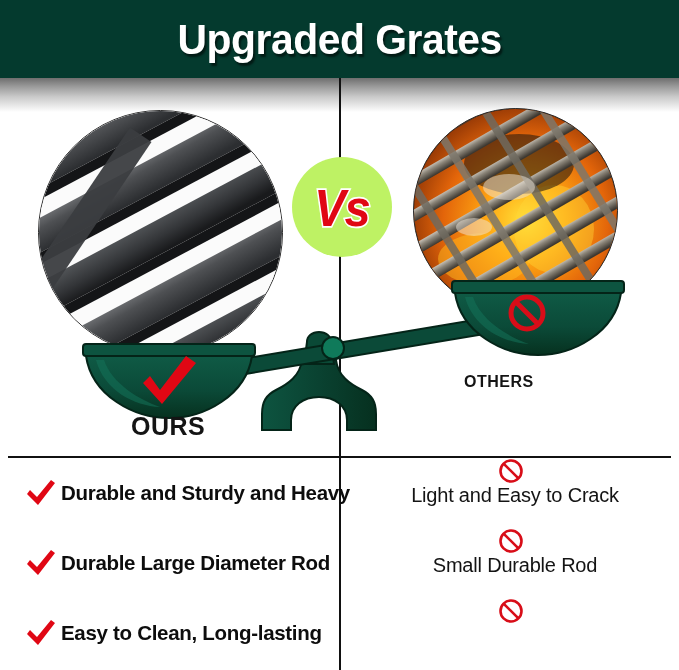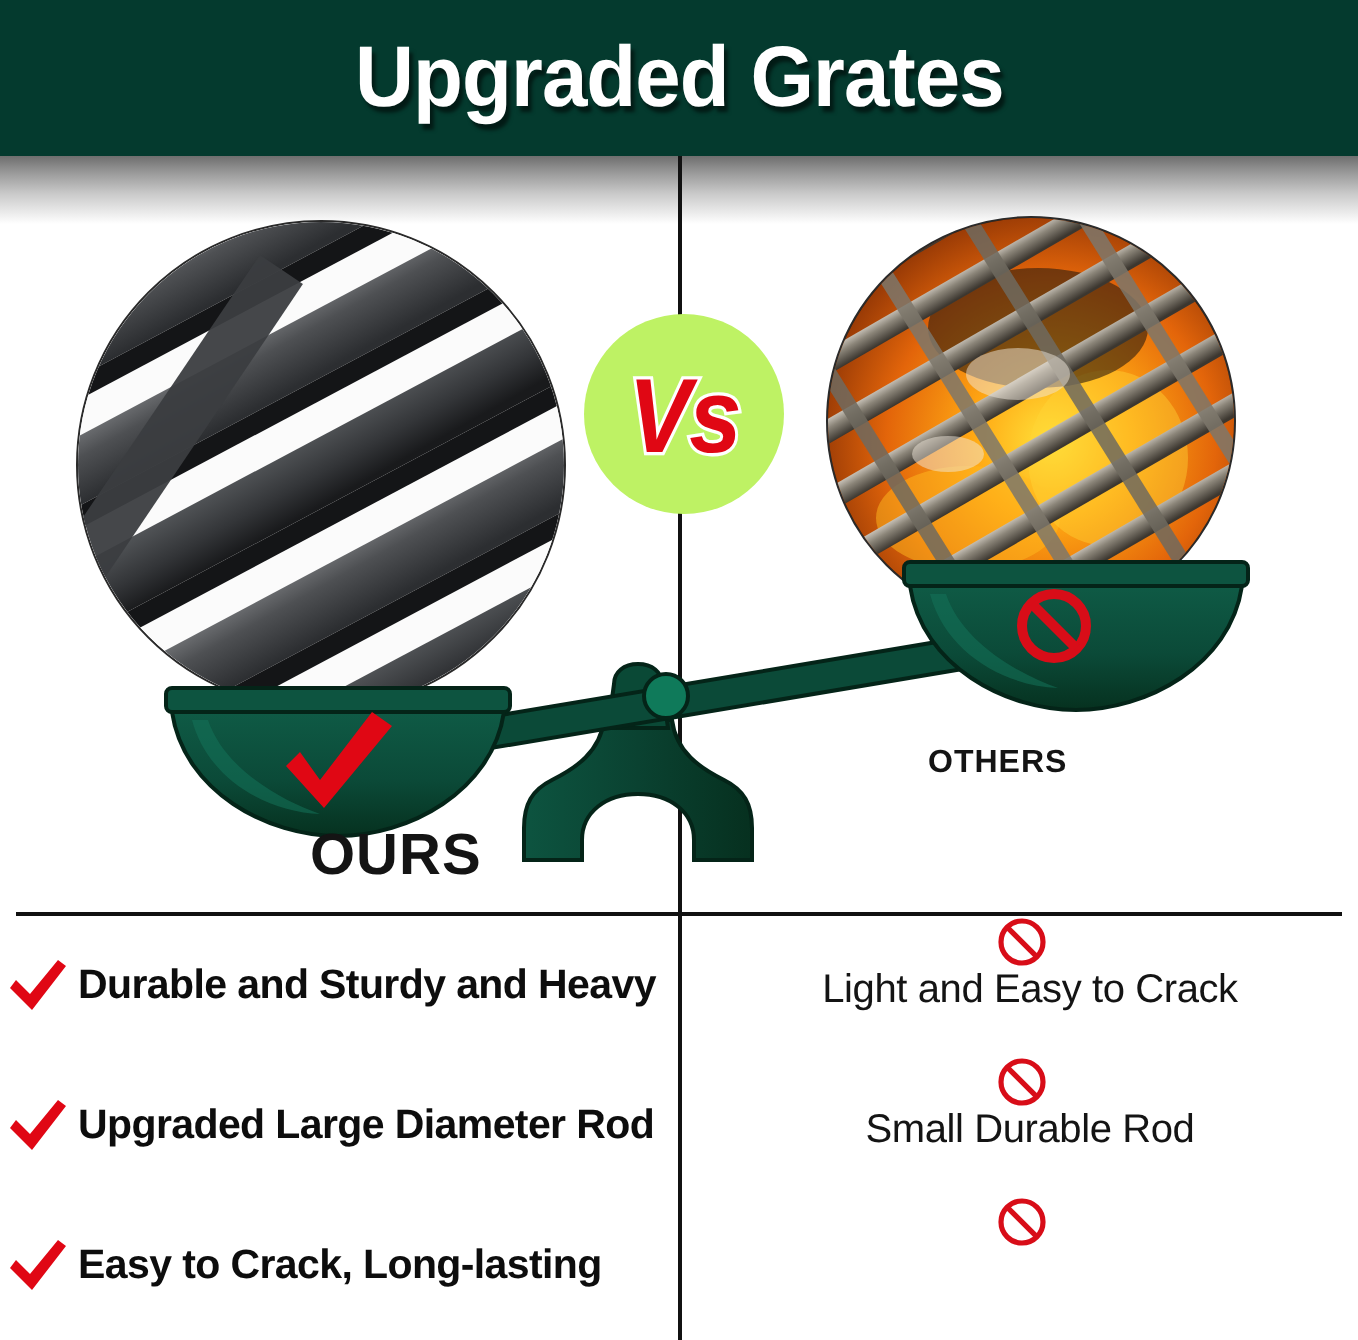--- a/index.html
+++ b/index.html
@@ -121,22 +121,21 @@
   .scale-label {
     position: absolute;
     font-family: "Liberation Sans", sans-serif;
     font-weight: bold;
     color: #141414;
     letter-spacing: 0.5px;
   }
   #label-ours {
     left: 131px;
     top: 412px;
-    font-size: 29px;
-    margin-left: 24px;
+    font-size: 25px;
   }
   #label-others {
     left: 464px;
     top: 373px;
     font-size: 16px;
   }
 
   
   #table-top-rule {
     position: absolute;
@@ -160,21 +159,21 @@
     align-items: center;
   }
   .cell {
     display: flex;
     align-items: center;
     height: 100%;
     box-sizing: border-box;
   }
   .cell-ours {
     width: 339px;
-    padding-left: 4px;
+    padding-left: 26px;
   }
   .cell-others {
     width: 340px;
     padding-left: 12px;
     flex-direction: column;
   }
   .icon-check, .icon-ban {
     flex: 0 0 auto;
     display: block;
   }
@@ -370,37 +369,37 @@
         </svg>
         <span class="text-others">Light and Easy to Crack</span>
       </div>
     </div>
 
     <div class="row">
       <div class="cell cell-ours">
         <svg class="icon-check" viewBox="0 0 30 28">
           <path d="M 1 15 L 4 11 L 11 18 L 25 1 L 29 4 L 12 26 Z" fill="#e00714"></path>
         </svg>
-        <span class="text-ours">Upgraded Large Diameter Rod</span>
+        <span class="text-ours">Durable Large Diameter Rod</span>
       </div>
       <div class="cell cell-others">
         <svg class="icon-ban" viewBox="0 0 26 26">
           <circle cx="13" cy="13" r="10.5" fill="none" stroke="#d80d18" stroke-width="2.6"></circle>
           <line x1="5.8" y1="5.8" x2="20.2" y2="20.2" stroke="#d80d18" stroke-width="2.6"></line>
         </svg>
         <span class="text-others">Small Durable Rod</span>
       </div>
     </div>
 
     <div class="row">
       <div class="cell cell-ours">
         <svg class="icon-check" viewBox="0 0 30 28">
           <path d="M 1 15 L 4 11 L 11 18 L 25 1 L 29 4 L 12 26 Z" fill="#e00714"></path>
         </svg>
-        <span class="text-ours">Easy to Crack, Long-lasting</span>
+        <span class="text-ours">Easy to Clean, Long-lasting</span>
       </div>
       <div class="cell cell-others">
         <svg class="icon-ban" viewBox="0 0 26 26">
           <circle cx="13" cy="13" r="10.5" fill="none" stroke="#d80d18" stroke-width="2.6"></circle>
           <line x1="5.8" y1="5.8" x2="20.2" y2="20.2" stroke="#d80d18" stroke-width="2.6"></line>
         </svg>
       </div>
     </div>
 
   </div>

